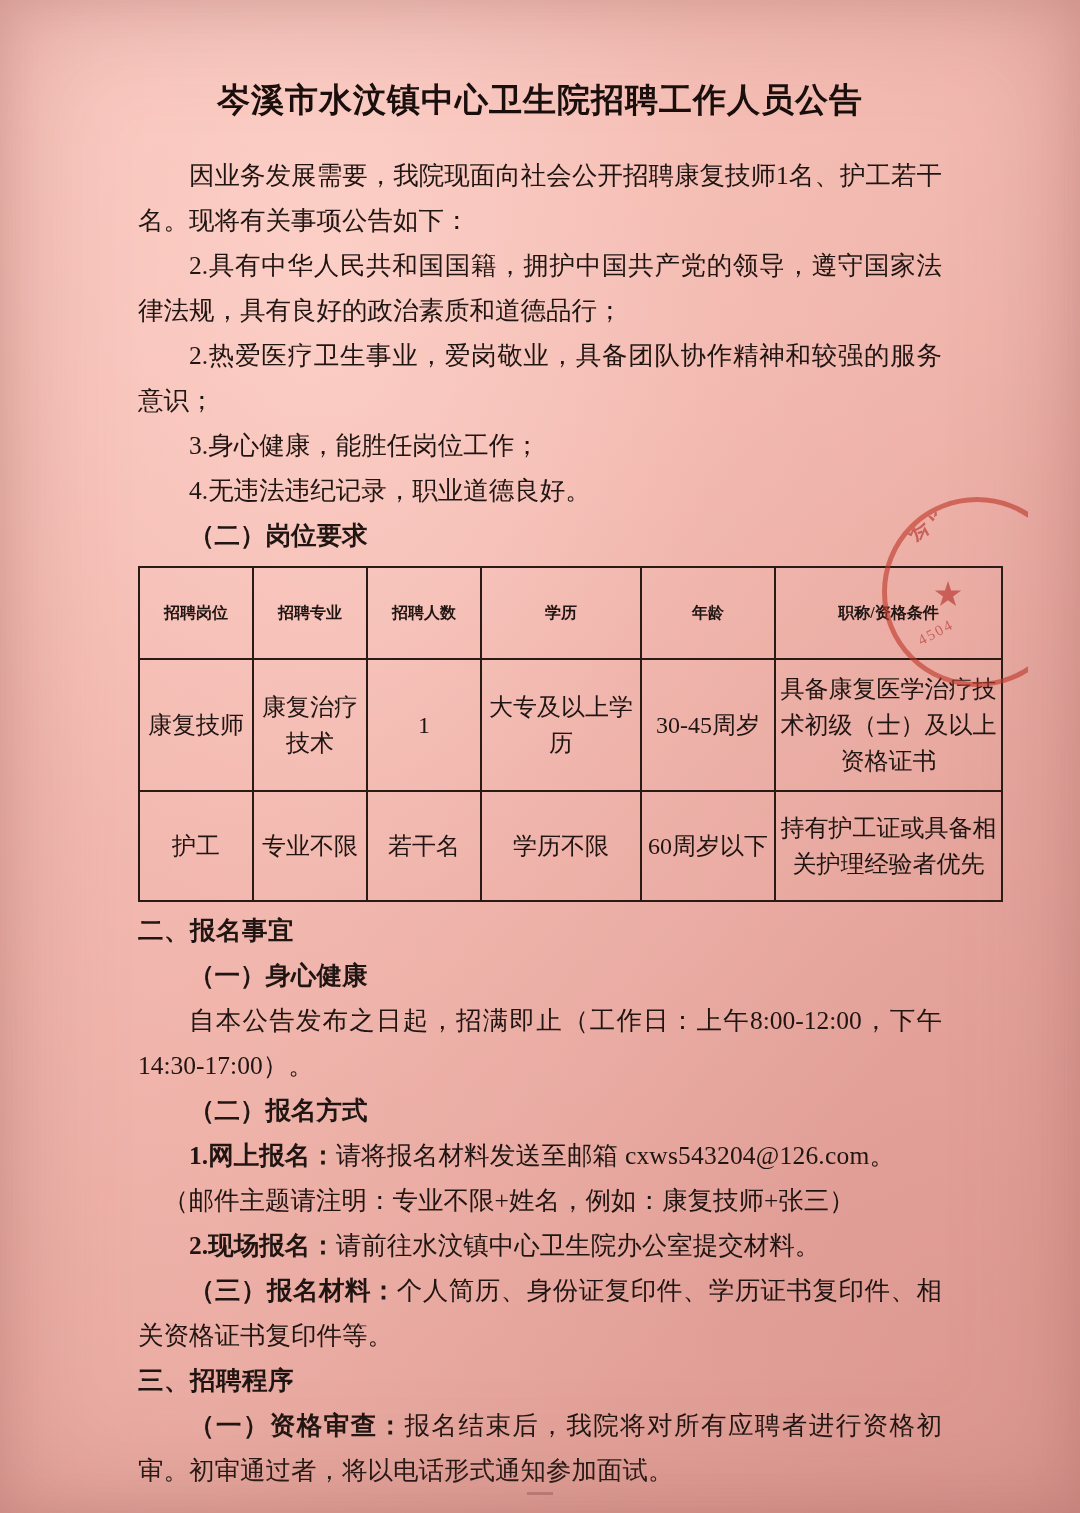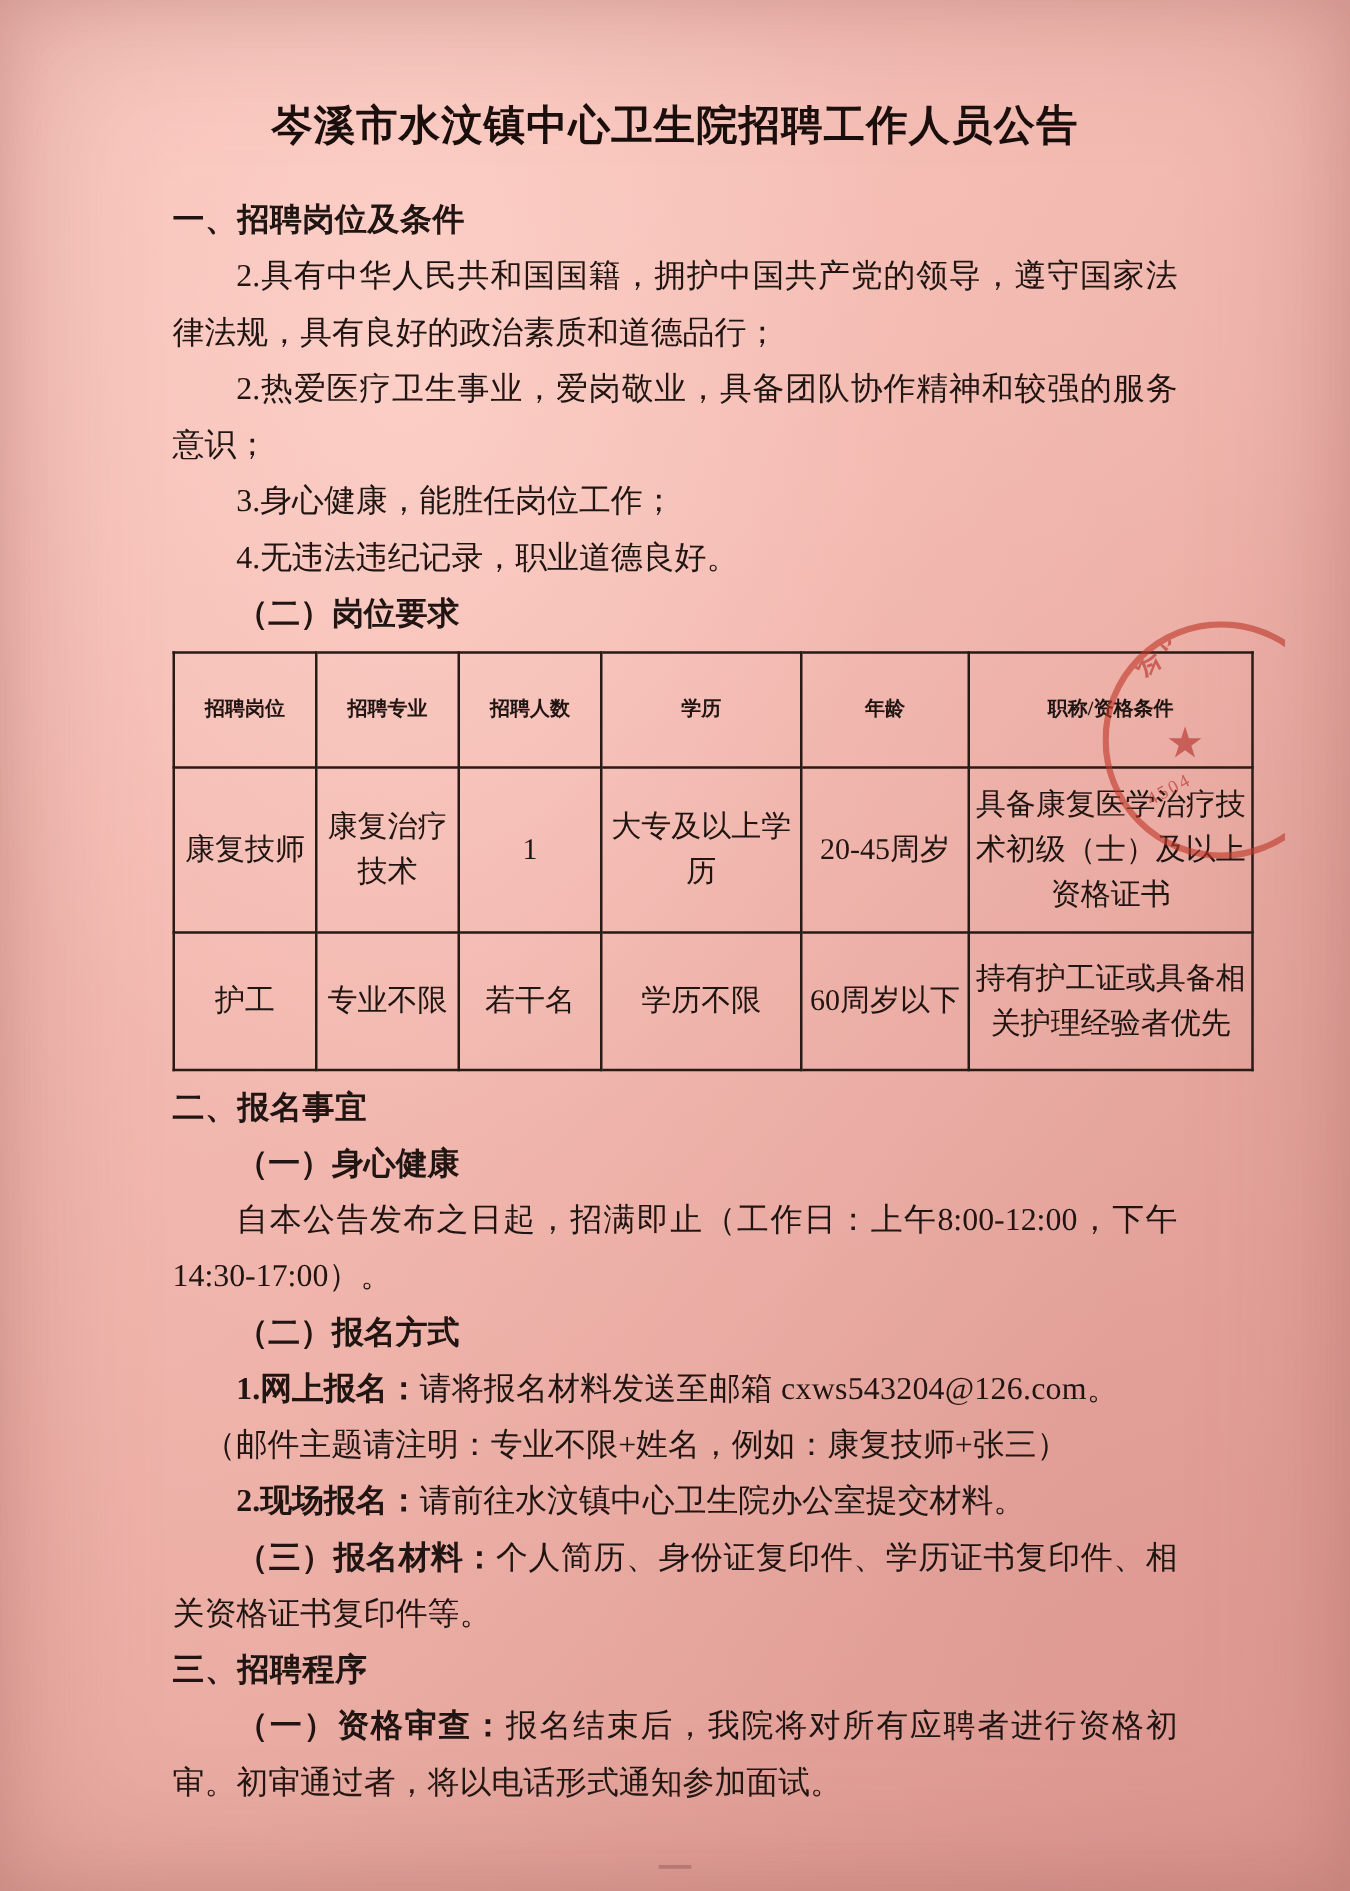--- a/index.html
+++ b/index.html
@@ -151,22 +151,22 @@
 <body>
 
 <div class="paper"></div>
 
 <div class="content">
 
   <h1 class="title">岑溪市水汶镇中心卫生院招聘工作人员公告</h1>
 
   <div class="body-area">
 
-
-    <p class="heading">一、招聘岗位及条件</p>
+    <p class="indent2">因业务发展需要，我院现面向社会公开招聘康复技师1名、护工若干名。现将有关事项公告如下：</p>
+
 
 
     <p class="indent2">2.具有中华人民共和国国籍，拥护中国共产党的领导，遵守国家法律法规，具有良好的政治素质和道德品行；</p>
     <p class="indent2">2.热爱医疗卫生事业，爱岗敬业，具备团队协作精神和较强的服务意识；</p>
     <p class="indent2">3.身心健康，能胜任岗位工作；</p>
     <p class="indent2">4.无违法违纪记录，职业道德良好。</p>
 
     <p class="sub-heading">（二）岗位要求</p>
 
     <table class="req">
@@ -179,21 +179,21 @@
           <td class="col5">年龄</td>
           <td class="col6">职称/资格条件</td>
         </tr>
       </thead>
       <tbody>
         <tr class="r1">
           <td>康复技师</td>
           <td>康复治疗技术</td>
           <td>1</td>
           <td>大专及以上学历</td>
-          <td>20-45周岁</td>
+          <td>30-45周岁</td>
           <td>具备康复医学治疗技术初级（士）及以上资格证书</td>
         </tr>
         <tr class="r2">
           <td>护工</td>
           <td>专业不限</td>
           <td>若干名</td>
           <td>学历不限</td>
           <td>60周岁以下</td>
           <td>持有护工证或具备相关护理经验者优先</td>
         </tr>

